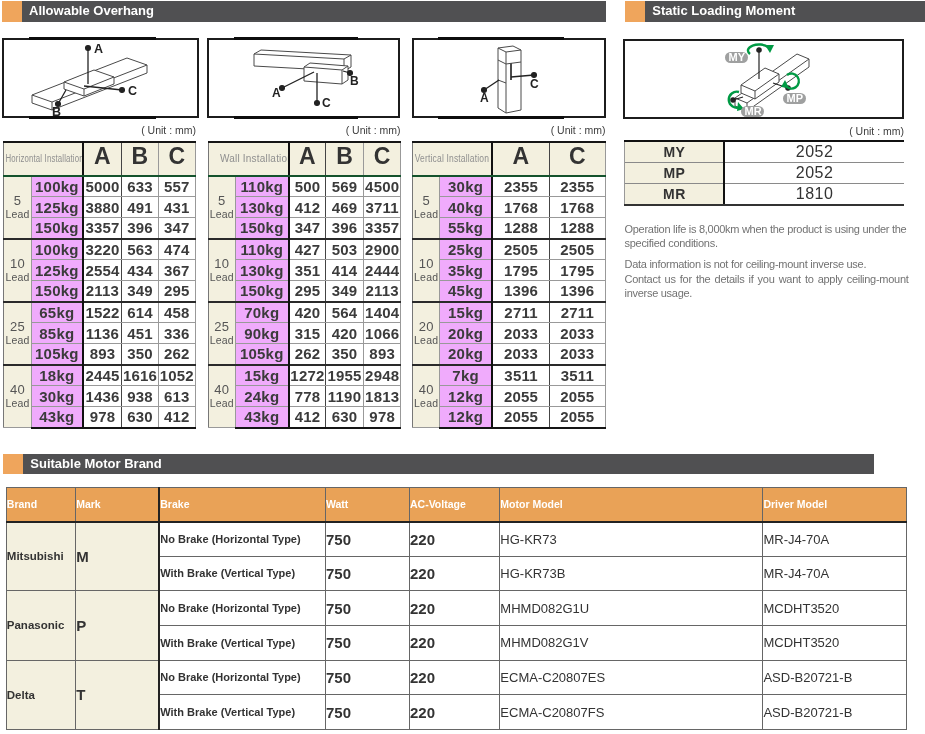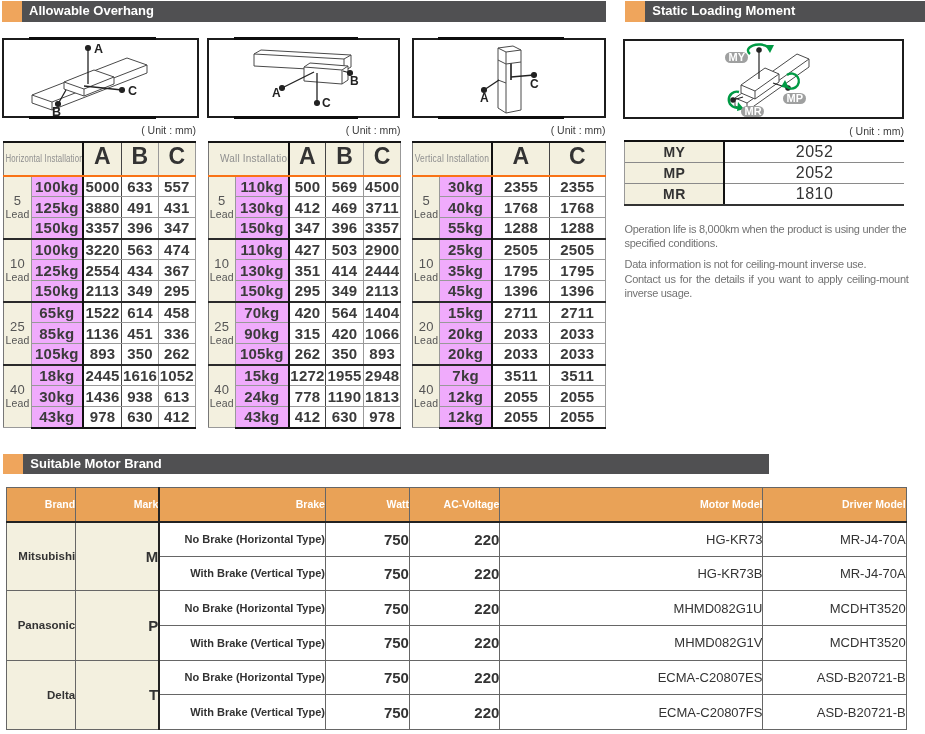--- a/index.html
+++ b/index.html
@@ -14,39 +14,39 @@
 .dbox .bseg{bottom:-2.5px}
 .unit{position:absolute;font-size:10.5px;color:#3c3c3c;text-align:right}
 table{border-collapse:collapse;position:absolute;table-layout:fixed}
 td{overflow:hidden;white-space:nowrap}
 
 .ovh{font-size:15px;font-weight:bold;color:#3b3b3b;letter-spacing:0.2px}
 .ovh td{text-align:center;vertical-align:middle;border:1px solid #999;height:21px;padding:0}
 .ovh .htxt{font-size:10px;font-weight:normal;color:#8f8f8f;background:#f3f0df;text-align:center}
 .ovh .htxt span{display:block;white-space:nowrap;transform-origin:0 50%;text-align:left;padding-left:2px}
 .ovh .abc{font-size:23px;background:#f3f0df;color:#333;padding-bottom:5px}
-.ovh tr.hr td{height:31.5px;border-top:2px solid #151515;border-bottom:2px solid #f97316}
+.ovh tr.hr td{height:31.5px;border-top:2px solid #151515;border-bottom:2px solid #14532d}
 .ovh td.lead{background:#f3f0df;font-weight:normal;color:#555;font-size:13px;line-height:13px;border-left:1px solid #777}
 .ovh td.lead small{font-size:10.5px}
 .ovh td.kg{background:#f0abfc;border-right:2px solid #111}
 .ovh td.a{border-right:1px solid #444}
 .ovh tr.gtop td{border-top:2px solid #2a2a2a}
 .ovh tr.last td{border-bottom:2.5px solid #151515}
 .ovh td.hl{border-left:1px solid #777;border-right:2px solid #111}
 
 .sl{font-size:16px;color:#333;letter-spacing:0.5px}
 .sl td{height:21.4px;text-align:center;border-top:1px solid #8a8a8a}
 .sl tr:first-child td{border-top:2px solid #111}
 .sl tr.lastr td{border-bottom:2px solid #333}
 .sl td.lbl{background:#f3f0df;font-weight:bold;border-right:2px solid #111;border-left:1px solid #999;font-size:14px}
 .note{position:absolute;color:#727272;font-size:11px;line-height:14.4px;letter-spacing:-0.28px}
 .note p{margin-bottom:7px}
 
 .mt{color:#333}
-.mt td{text-align:right;vertical-align:middle;border:1px solid #666}
+.mt td{text-align:left;vertical-align:middle;border:1px solid #666}
 .mt tr.mh td{background:#e9a257;color:#fff;font-weight:bold;font-size:10.5px;height:34.5px;border-bottom:2px solid #222}
 .mt td{height:34.65px}
 .mt td.brand{background:#f3f0df;font-weight:bold;font-size:11.5px}
 .mt td.mark{background:#f3f0df;font-weight:bold;font-size:15px;border-right:2px solid #222}
 .mt td.brake{font-weight:bold;font-size:11px}
 .mt td.num{font-weight:bold;font-size:15px}
 .mt td.mdl{font-weight:normal;font-size:13px}
 .mt tr.sub td{border-top:1px solid #aaa}
 .mt tr.grp td{border-top:1.5px solid #222}
 .mt{border:1.5px solid #222}
@@ -58,21 +58,21 @@
 <body>
 
 <div class="secbar" style="left:1.5px;top:1px;width:604px">
     <div class="sq"></div>
     <div class="bar">Allowable Overhang</div>
   </div>
 <div class="secbar" style="left:624.8px;top:1px;width:310px">
     <div class="sq"></div>
     <div class="bar">Static Loading Moment</div>
   </div>
-<div class="secbar" style="left:2.8px;top:453.5px;width:766px">
+<div class="secbar" style="left:2.8px;top:453.5px;width:871px">
     <div class="sq"></div>
     <div class="bar">Suitable Motor Brand</div>
   </div>
 
 <div class="dbox" style="left:2.3px;top:37.9px;width:196.3px;height:80.6px">
     <div class="tseg"></div>
     <div class="bseg"></div>
 <svg width="192" height="76" viewBox="0 0 192 76">
   <g fill="#fff" stroke="#4a4a4a" stroke-width="1">
     <polygon points="28,55 123,18 143,25 143,33 48,70 28,63"></polygon>

